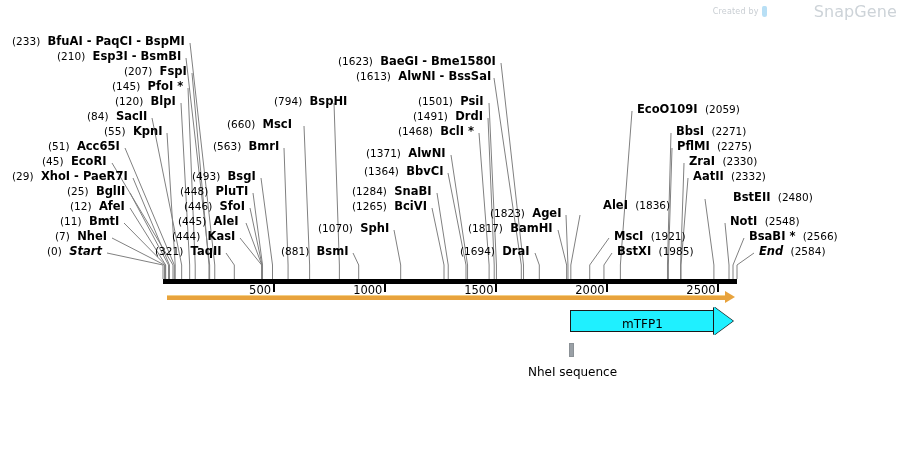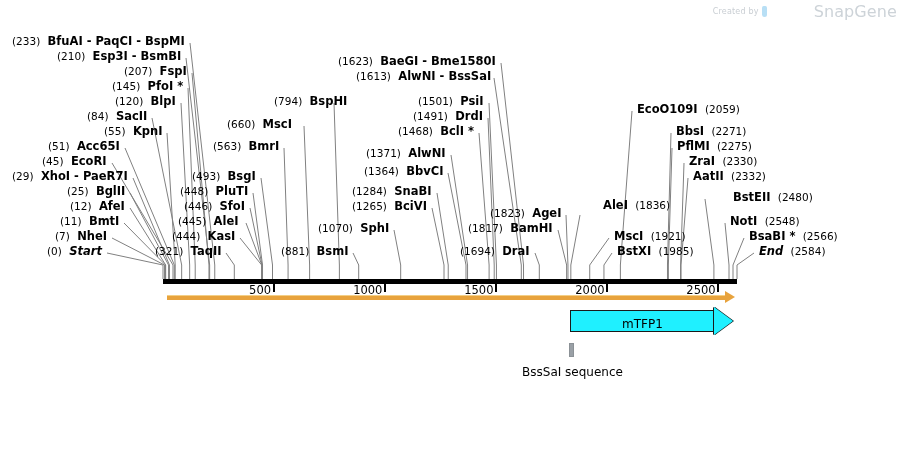--- a/index.html
+++ b/index.html
@@ -230,16 +230,16 @@
   <div id="orf-line"></div>
   <div id="orf-head"></div>
 
   <div id="feature-mtfp1">
     <div class="body"></div>
     <div class="head"></div>
     <div class="ftxt">mTFP1</div>
   </div>
 
   <div id="kozak-mark"></div>
-  <div id="kozak-label">BssSaI sequence</div>
+  <div id="kozak-label">NheI sequence</div>
 
 
 </div>
 
 </body></html>

